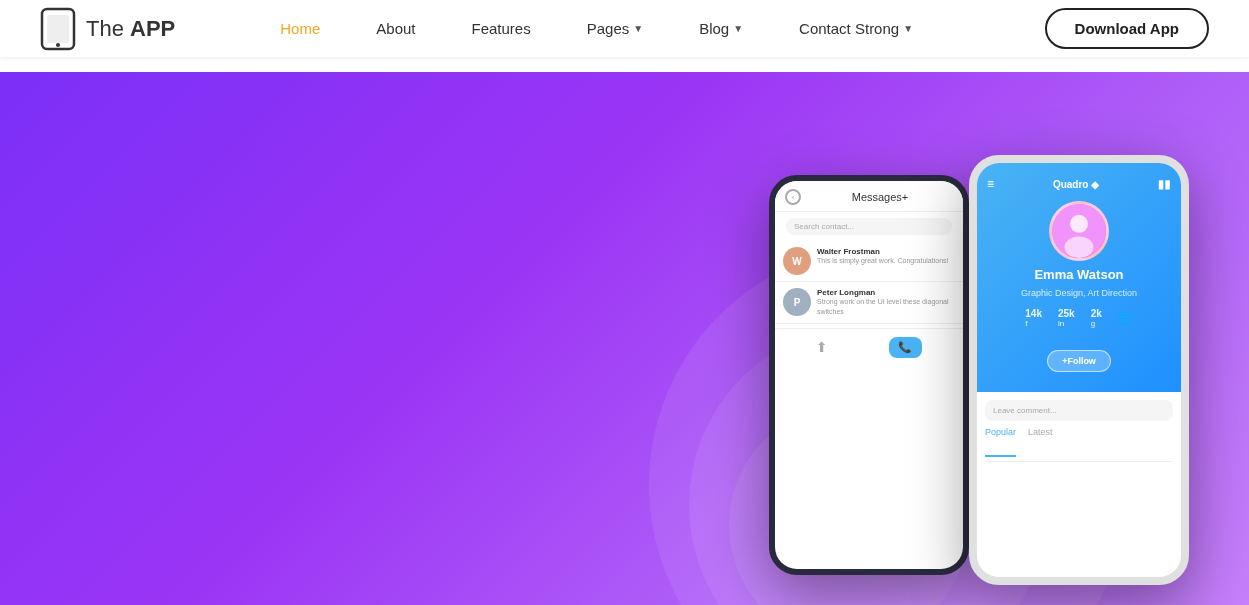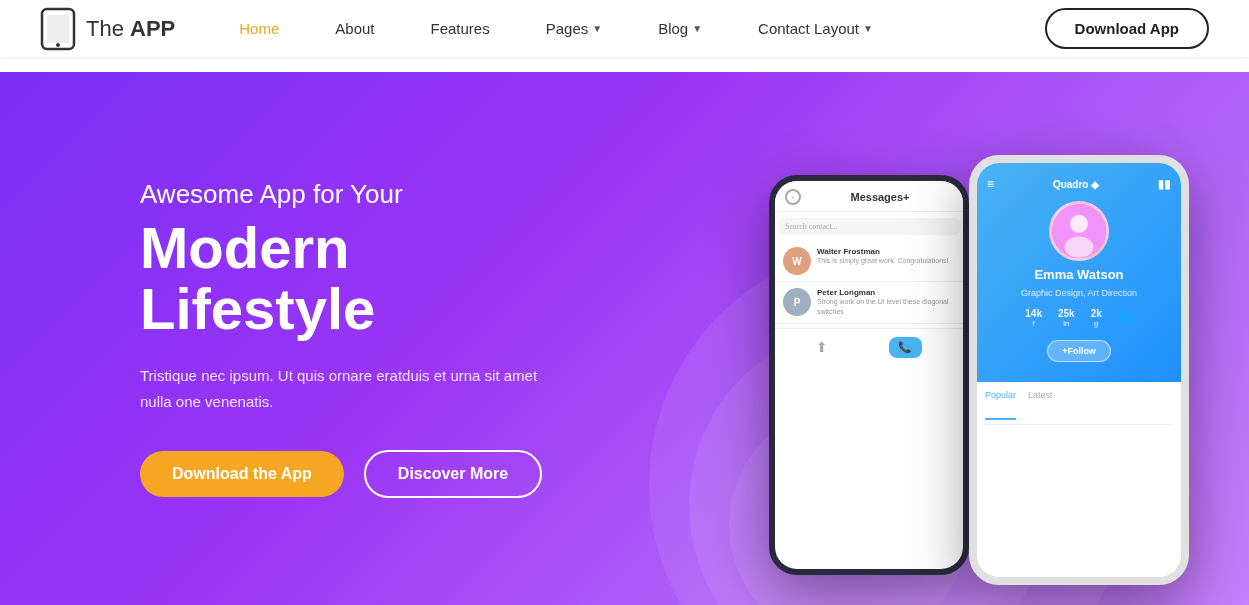--- a/index.html
+++ b/index.html
@@ -9,20 +9,21 @@
     .header {
       position: absolute;
       top: 0; left: 0; right: 0;
       height: 57px;
       background: #fff;
       display: flex;
       align-items: center;
       padding: 0 40px;
       z-index: 10;
       box-shadow: 0 1px 4px rgba(0,0,0,0.08);
+      gap: 41px;
     }
     .logo-wrap {
       display: flex;
       align-items: center;
       gap: 10px;
       margin-right: 40px;
     }
     .logo-icon {
       width: 36px;
       height: 44px;
@@ -214,33 +215,32 @@
       border: 2px solid #aaa;
       border-radius: 50%;
       display: flex;
       align-items: center;
       justify-content: center;
       font-size: 8px;
       color: #aaa;
     }
     .phone-left-title {
       font-size: 11px;
-      font-weight: 700;
+      font-weight: 400;
       color: #333;
       flex: 1;
       text-align: center;
     }
     .phone-search {
-      margin: 6px 2px;
+      margin: 6px 11px;
       background: #f5f5f5;
       border-radius: 8px;
       padding: 4px 8px;
       font-size: 8px;
       color: #aaa;
-      font-family: Liberation Serif, serif;
     }
     .msg-item {
       display: flex;
       align-items: flex-start;
       padding: 6px 8px;
       gap: 6px;
       border-bottom: 1px solid #f0f0f0;
     }
     .avatar-circle {
       width: 28px;
@@ -314,31 +314,31 @@
     .profile-title {
       font-size: 9px;
       color: rgba(255,255,255,0.8);
     }
     .stats-row {
       display: flex;
       gap: 16px;
       align-items: center;
       margin-top: 4px;
     }
-    .stat { font-size: 8px; color: rgba(255,255,255,0.9); text-align: center; }
+    .stat { font-size: 8px; color: rgba(255,255,255,0.9); }
     .stat-num { font-weight: 700; font-size: 10px; }
     .follow-btn {
       background: rgba(255,255,255,0.25);
       border: 1px solid rgba(255,255,255,0.6);
       border-radius: 14px;
       padding: 5px 14px;
       font-size: 9px;
       color: #fff;
       font-weight: 700;
-      margin-top: 6px;
+      margin-top: 16px;
       text-align: right;
     }
     .phone-right-bottom {
       padding: 8px;
       display: flex;
       flex-direction: column;
       gap: 6px;
       flex: 1;
     }
     .comment-box {
@@ -391,44 +391,34 @@
     </a>
     <a class="nav-item" href="#">
       <span>Pages</span>
       <span class="chevron">▼</span>
     </a>
     <a class="nav-item" href="#">
       <span>Blog</span>
       <span class="chevron">▼</span>
     </a>
     <a class="nav-item" href="#">
-      <span>Contact Layout</span>
+      <span>Contact Strong</span>
       <span class="chevron">▼</span>
     </a>
   </nav>
 
   <button class="btn-download">Download App</button>
 </header>
 
 <section class="hero">
 
   <div class="circle-deco circle-1"></div>
   <div class="circle-deco circle-2"></div>
   <div class="circle-deco circle-3"></div>
 
-  <div class="hero-content">
-    <p class="hero-subtitle">Awesome App for Your</p>
-    <h1 class="hero-title">Modern Lifestyle</h1>
-    <p class="hero-desc">Tristique nec ipsum. Ut quis ornare eratduis et
-urna sit amet nulla one venenatis.</p>
-    <div class="hero-buttons">
-      <button class="btn-primary">Download the App</button>
-      <button class="btn-secondary">Discover More</button>
-    </div>
-  </div>
 
   <div class="phones-wrap">
 
     <div class="phone phone-left">
       <div class="phone-left-screen">
         <div class="phone-left-header">
           <div class="back-btn">‹</div>
           <div class="phone-left-title">Messages+</div>
         </div>
         <div class="phone-search">Search contact...</div>
@@ -484,20 +474,21 @@
             </div>
             <div class="stat">
               <div class="stat-num">2k</div>
               <div>g</div>
             </div>
             <div style="font-size:12px;color:rgba(255,255,255,0.8);">🌐</div>
           </div>
           <div class="follow-btn">+Follow</div>
         </div>
         <div class="phone-right-bottom">
+          <div class="comment-box">Leave comment...</div>
           <div class="tabs-row">
             <div class="tab-item active-tab">Popular</div>
             <div class="tab-item">Latest</div>
           </div>
         </div>
       </div>
     </div>
 
   </div>
 </section>

